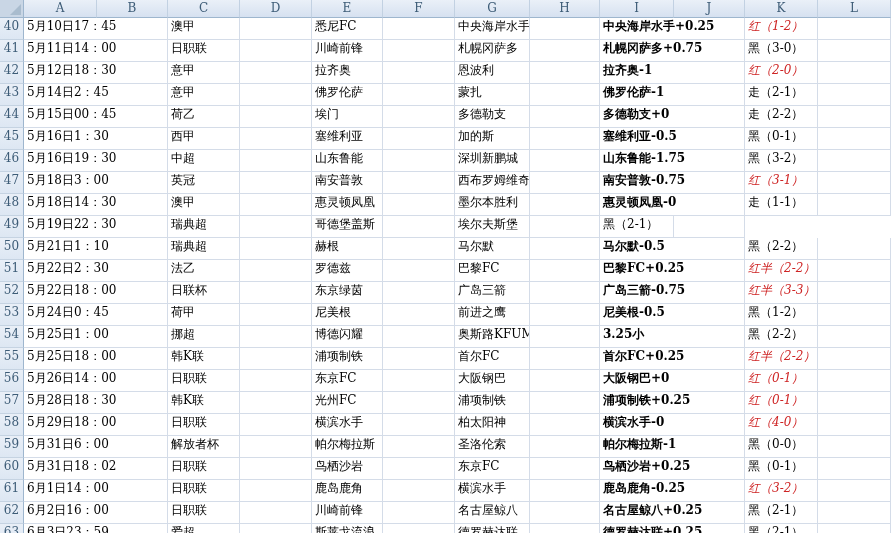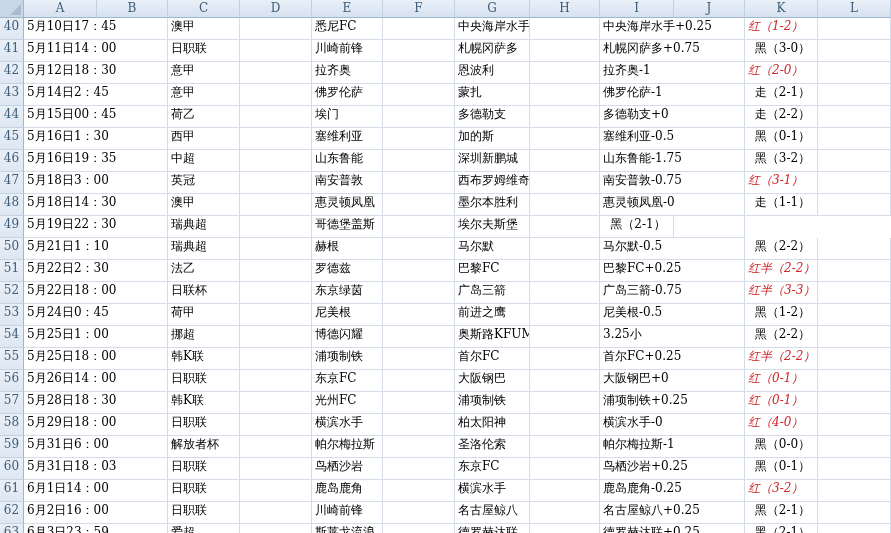--- a/index.html
+++ b/index.html
@@ -24,23 +24,23 @@
   }
   .data{
     border-right:1px solid var(--grid-line);
     border-bottom:1px solid var(--grid-line);
     font-size:12px;
     line-height:17px;
     padding-left:3px;
     color:var(--text-black);
   }
   .span-a{grid-column:2/4;}
-  .span-i{grid-column:10/12;}
+  .span-i{grid-column:10/12;font-weight:bold;}
   .result-red{color:var(--accent-red);font-style:italic;}
-  .result-black{color:var(--text-black);text-align:center;}
+  .result-black{color:var(--text-black);}
   .rowhead{
     background:linear-gradient(to bottom,var(--row-header-bg-top),var(--row-header-bg-bottom));
     border-right:1px solid var(--header-border);
     border-bottom:1px solid #C5D3E2;
     color:var(--header-text);
     text-align:center;
     font-size:12px;line-height:17px;
     cursor:e-resize;
   }
   .colhead{
@@ -160,21 +160,21 @@
       <div class="cell data">塞维利亚</div>
       <div class="cell data"></div>
       <div class="cell data">加的斯</div>
       <div class="cell data"></div>
       <div class="cell data span-i">塞维利亚-0.5</div>
       <div class="cell data result-black">黑（0-1）</div>
       <div class="cell data"></div>
     </div>
     <div class="row data-row">
       <div class="cell rowhead">46</div>
-      <div class="cell data span-a">5月16日19：35</div>
+      <div class="cell data span-a">5月16日19：30</div>
       <div class="cell data">中超</div>
       <div class="cell data"></div>
       <div class="cell data">山东鲁能</div>
       <div class="cell data"></div>
       <div class="cell data">深圳新鹏城</div>
       <div class="cell data"></div>
       <div class="cell data span-i">山东鲁能-1.75</div>
       <div class="cell data result-black">黑（3-2）</div>
       <div class="cell data"></div>
     </div>
@@ -341,21 +341,21 @@
       <div class="cell data">帕尔梅拉斯</div>
       <div class="cell data"></div>
       <div class="cell data">圣洛伦索</div>
       <div class="cell data"></div>
       <div class="cell data span-i">帕尔梅拉斯-1</div>
       <div class="cell data result-black">黑（0-0）</div>
       <div class="cell data"></div>
     </div>
     <div class="row data-row">
       <div class="cell rowhead">60</div>
-      <div class="cell data span-a">5月31日18：03</div>
+      <div class="cell data span-a">5月31日18：02</div>
       <div class="cell data">日职联</div>
       <div class="cell data"></div>
       <div class="cell data">鸟栖沙岩</div>
       <div class="cell data"></div>
       <div class="cell data">东京FC</div>
       <div class="cell data"></div>
       <div class="cell data span-i">鸟栖沙岩+0.25</div>
       <div class="cell data result-black">黑（0-1）</div>
       <div class="cell data"></div>
     </div>

